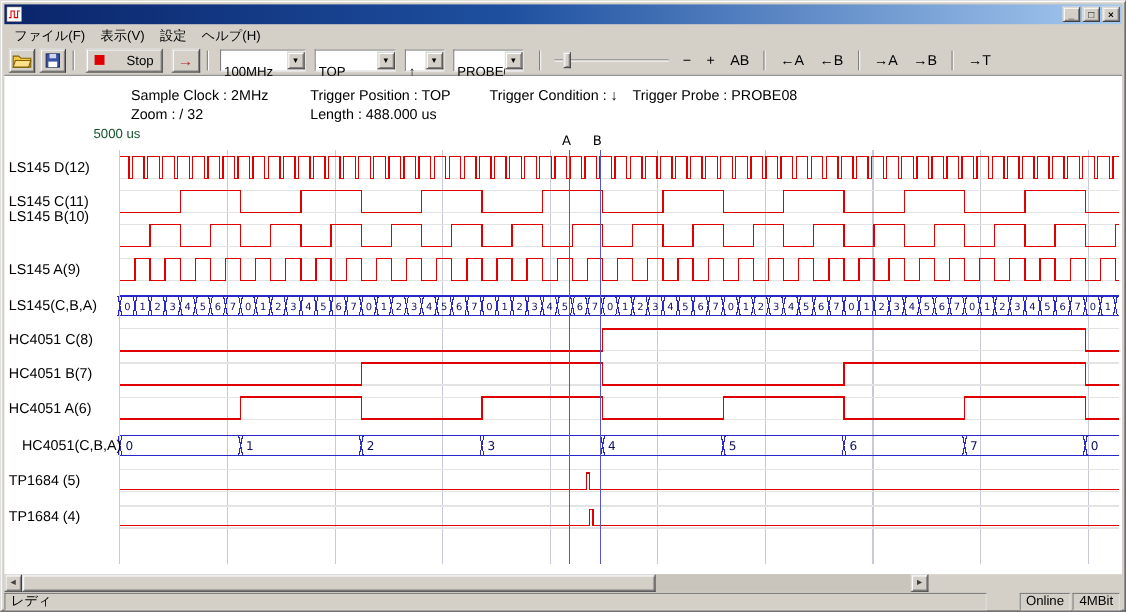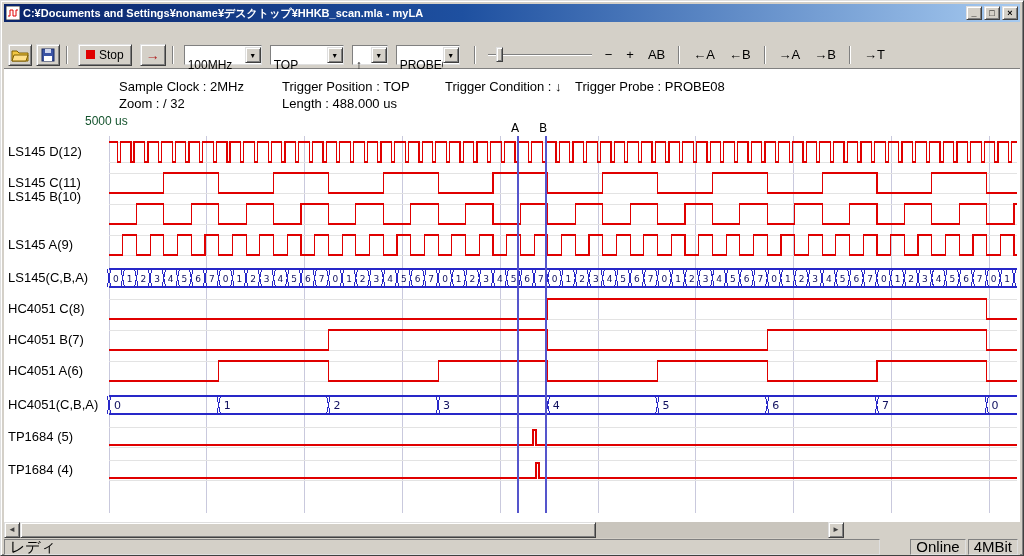--- a/index.html
+++ b/index.html
@@ -16,21 +16,21 @@
     box-shadow:inset 1px 1px 0 #fff, inset -1px -1px 0 #808080;}
   .tb-btn{width:16px;height:14px;font-size:9px;line-height:11px;text-align:center;font-weight:bold;color:#000;padding:0;cursor:default;}
   
   .menubar{position:absolute;left:3px;top:22px;right:3px;height:18px;display:flex;align-items:center;font-size:12px;color:#000;padding-left:2px;}
   .menu-item{padding:1px 7px;}
   
   .toolbar{position:absolute;left:3px;top:40px;right:3px;height:28px;display:flex;align-items:center;background:#d4d0c8;
     border-bottom:1px solid #808080;}
   .sep{width:2px;height:18px;margin:0 6px;border-left:1px solid #808080;border-right:1px solid #fff;}
   .tool-btn{width:24px;height:22px;margin-left:4px;display:flex;align-items:center;justify-content:center;padding:0;}
-  .stop-btn{height:22px;margin-left:4px;display:flex;align-items:center;gap:4px;padding:0 7px;font-size:12px;color:#000;}
+  .stop-btn{height:22px;margin-left:4px;display:flex;align-items:center;gap:20px;padding:0 7px;font-size:12px;color:#000;}
   .stop-square{width:9px;height:9px;background:#e00000;display:inline-block;}
   .run-btn{width:26px;height:22px;margin-left:8px;display:flex;align-items:center;justify-content:center;padding:0;}
   .run-arrow{color:#b02020;font-weight:bold;font-size:14px;line-height:14px;}
   .combo{display:flex;align-items:center;height:20px;background:#fff;font-size:12px;color:#000;margin-right:8px;
     border:1px solid;border-color:#808080 #dfdfdf #dfdfdf #808080;}
   .combo-text{flex:1;padding:0 3px;white-space:nowrap;overflow:hidden;margin-top:20px;}
   .combo-arrow{width:16px;height:16px;font-size:7px;line-height:15px;text-align:center;color:#000;flex:none;}
   .w78{width:78px;margin-left:4px;} .w74{width:74px;} .w36{width:36px;} .w80{width:64px;}
   .slider{position:relative;width:104px;height:20px;margin:0 6px;flex:none;}
   .slider-track{position:absolute;left:0;right:0;top:9px;height:0;border-top:1px solid #808080;border-bottom:1px solid #fff;}
@@ -43,43 +43,48 @@
   .overlay{position:absolute;left:0;top:0;width:1024px;height:556px;z-index:6;pointer-events:none;}
   .info-item{position:absolute;font-size:13px;color:#000;white-space:pre;}
   .ch-label{position:absolute;left:7px;font-size:13px;color:#000;white-space:nowrap;}
   .tl-label{position:absolute;left:84px;top:113px;font-size:12px;color:#14532d;}
   
   .hscroll{position:absolute;left:3px;top:521px;width:840px;height:16px;display:flex;background:#c9c5bd;}
   .sb-btn{width:16px;height:16px;font-size:8px;line-height:14px;text-align:center;color:#404040;flex:none;}
   .sb-thumb{width:576px;height:16px;flex:none;}
   .sb-track{flex:1;}
   
-  .statusbar{position:absolute;left:3px;right:3px;top:538px;height:16px;display:flex;align-items:stretch;background:#d4d0c8;font-size:15px;color:#000;gap:28px;}
+  .statusbar{position:absolute;left:3px;right:3px;top:538px;height:16px;display:flex;align-items:stretch;background:#d4d0c8;font-size:12px;color:#000;gap:28px;}
   .panel{border:1px solid;border-color:#808080 #dfdfdf #dfdfdf #808080;padding:0 5px;line-height:13px;white-space:nowrap;}
   .panel.ready{flex:1;margin-right:2px;}
   #status-cells{display:flex;gap:2px;margin-right:2px;}
 </style>
 </head>
 <body>
 
 <div class="screen">
 
   <div class="titlebar">
     <svg width="14" height="14">
       <rect x="0" y="0" width="14" height="14" fill="#fff" stroke="#404040"></rect>
       <path d="M2 10 h2 v-6 h3 v6 h3 v-6 h2" stroke="#e00000" fill="none"></path>
     </svg>
-    <span class="title-text">C:¥Documents and Settings¥noname¥デスクトップ¥HHKB_scan.mla - myLA</span>
     <span class="tb-btns">
       <button class="tb-btn raised">_</button>
       <button class="tb-btn raised">□</button>
       <button class="tb-btn raised">×</button>
     </span>
   </div>
 
+  <div class="menubar" id="menubar">
+      <span class="menu-item">ファイル(F)</span>
+      <span class="menu-item">表示(V)</span>
+      <span class="menu-item">設定</span>
+      <span class="menu-item">ヘルプ(H)</span>
+    </div>
 
   <div class="toolbar">
     <button class="tool-btn raised">
       <svg width="18" height="14">
         <path d="M1 3 h5 l2 2 h9 v8 H1 z" fill="#f2c744" stroke="#806000"></path>
         <path d="M3 7 h14 l-2 6 H1 z" fill="#ffe08a" stroke="#806000"></path>
       </svg>
     </button>
     <button class="tool-btn raised">
       <svg width="16" height="16">
@@ -447,21 +452,21 @@
       <div class="info-item" style="left: 118px; top: 95px;">Zoom : / 32</div>
       <div class="info-item" style="left: 281px; top: 95px;">Length : 488.000 us</div>
       <div class="ch-label" style="top: 143px;">LS145 D(12)</div>
       <div class="ch-label" style="top: 174px;">LS145 C(11)</div>
       <div class="ch-label" style="top: 188px;">LS145 B(10)</div>
       <div class="ch-label" style="top: 236px;">LS145 A(9)</div>
       <div class="ch-label" style="top: 269px;">LS145(C,B,A)</div>
       <div class="ch-label" style="top: 300px;">HC4051 C(8)</div>
       <div class="ch-label" style="top: 331px;">HC4051 B(7)</div>
       <div class="ch-label" style="top: 362px;">HC4051 A(6)</div>
-      <div class="ch-label" style="top: 396px;">HC4051(C,B,A)</div>
+      <div class="ch-label" style="top: 396px; margin-left: 12px;">HC4051(C,B,A)</div>
       <div class="ch-label" style="top: 428px;">TP1684 (5)</div>
       <div class="ch-label" style="top: 461px;">TP1684 (4)</div>
     </div>
 
   <div class="hscroll">
     <span class="sb-btn raised">◄</span>
     <span class="sb-thumb raised"></span>
     <span class="sb-track"></span>
     <span class="sb-btn raised">►</span>
   </div>

